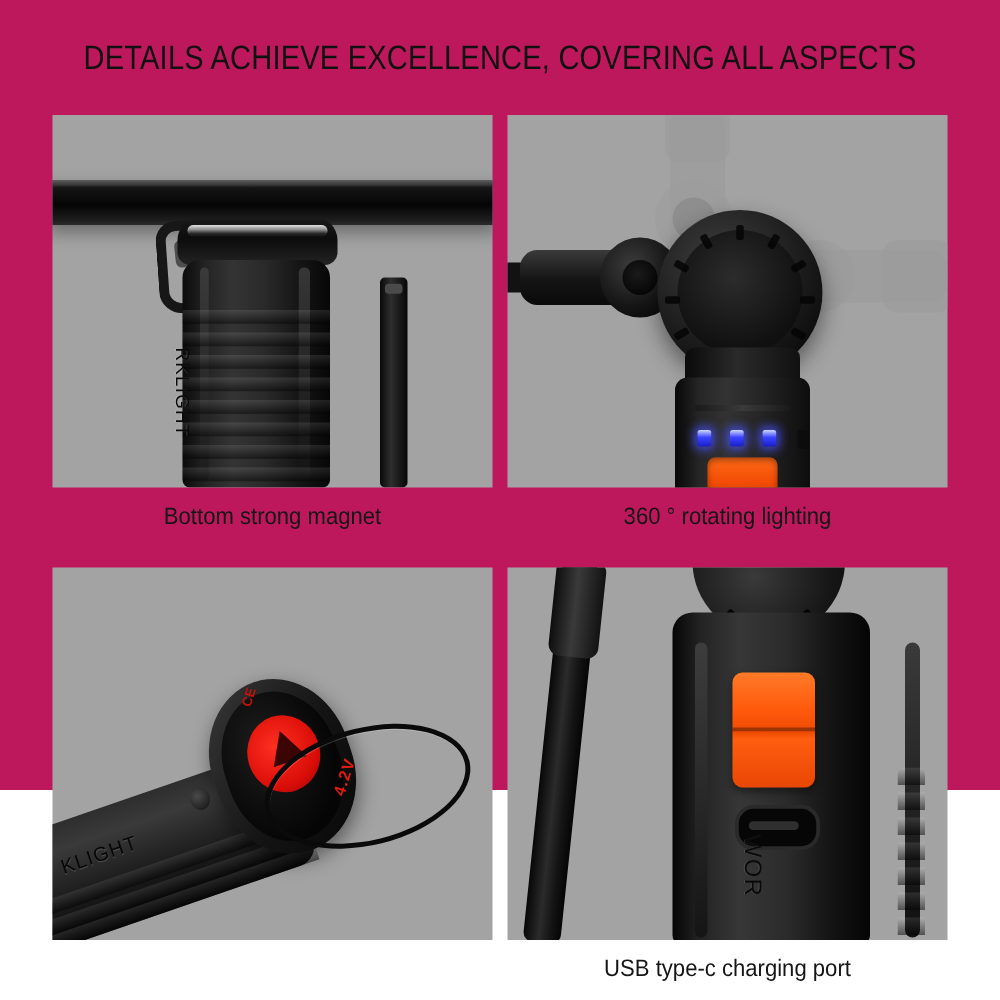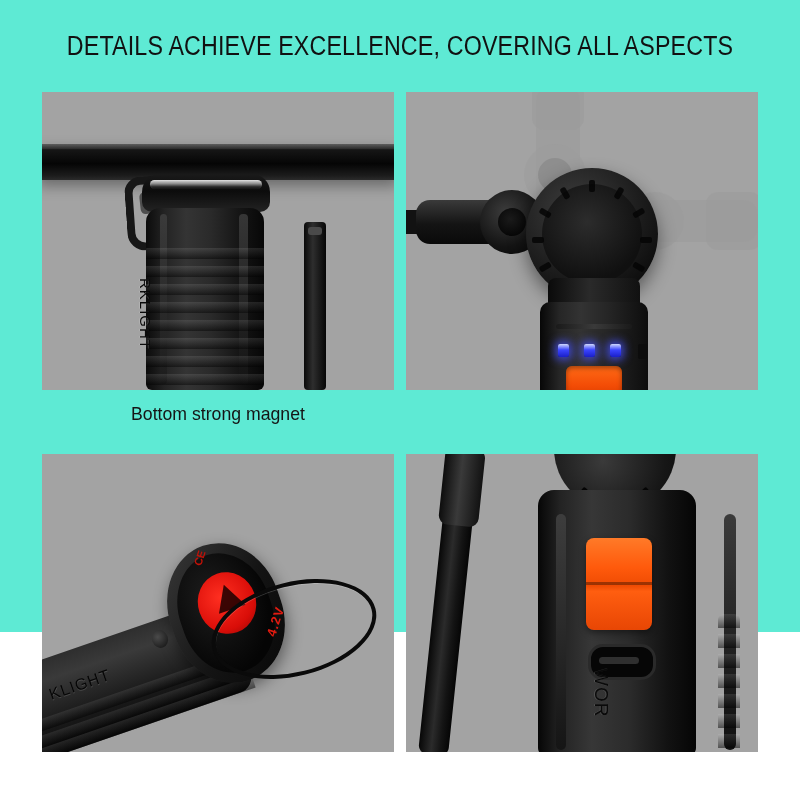--- a/index.html
+++ b/index.html
@@ -1,20 +1,20 @@
 <!DOCTYPE html>
 <html><head>
 <meta charset="utf-8">
 <style>
   html,body{margin:0;padding:0;}
   body{
     width:800px;height:800px;overflow:hidden;background:#ffffff;
     font-family:"Liberation Sans", sans-serif;
   }
-  .page{position:relative;width:800px;height:632px;background:#5eead4;}
+  .page{position:relative;width:800px;height:632px;background:#be185d;}
 
   
   .title{
     position:absolute;left:0;top:30px;width:800px;
     text-align:center;color:#111;
     font-size:27px;line-height:32px;letter-spacing:.2px;
     font-weight:400;
     transform:scaleX(.86);transform-origin:center top;
     white-space:nowrap;
   }
@@ -372,20 +372,23 @@
         <div class="p2-body"></div>
         <div class="p2-seam"></div>
         <div class="p2-leds">
           <i style="left:0px"></i>
             <i style="left:26px"></i>
             <i style="left:52px"></i>
         </div>
         <div class="p2-port"></div>
         <div class="p2-btn"></div>
       </div>
+      <div class="cap-wrap">
+        <div class="caption">360 ° rotating lighting</div>
+      </div>
     </div>
 
     <div class="cell">
       <div class="photo">
         <div class="p3-body">
           <i style="top:56px"></i>
             <i style="top:72px"></i>
             <i style="top:84px"></i>
         </div>
         <div class="p3-text">KLIGHT</div>
@@ -421,16 +424,19 @@
             <i style="top:40px"></i>
           <i style="top:60px"></i>
             <i style="top:80px"></i>
             <i style="top:100px"></i>
           <i style="top:120px"></i>
         </div>
         <div class="p4-btn"></div>
         <div class="p4-usb"></div>
         <div class="p4-text">WOR</div>
       </div>
+      <div class="cap-wrap">
+        <div class="caption">USB type-c charging port</div>
+      </div>
     </div>
 
   </div>
 </div>
 
 </body></html>

